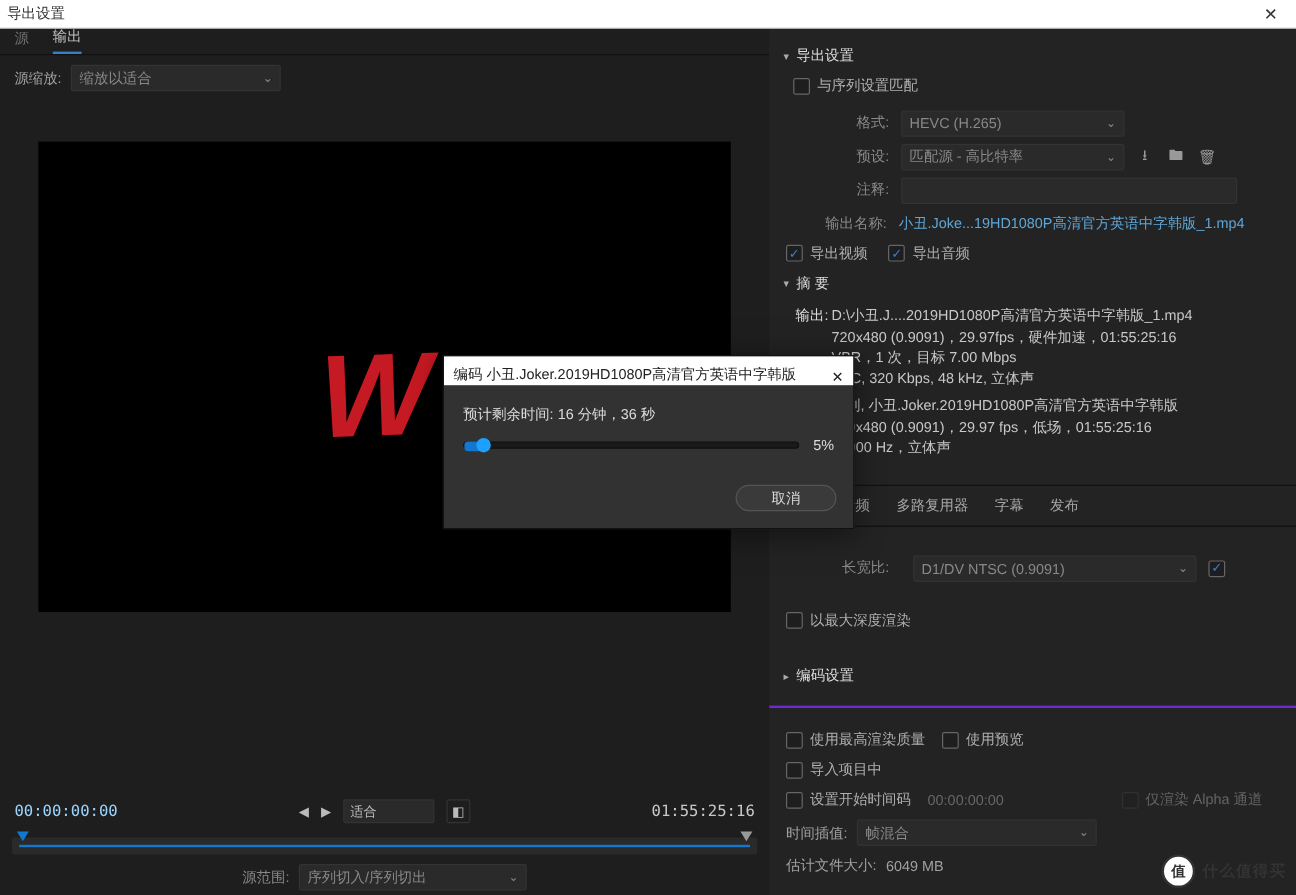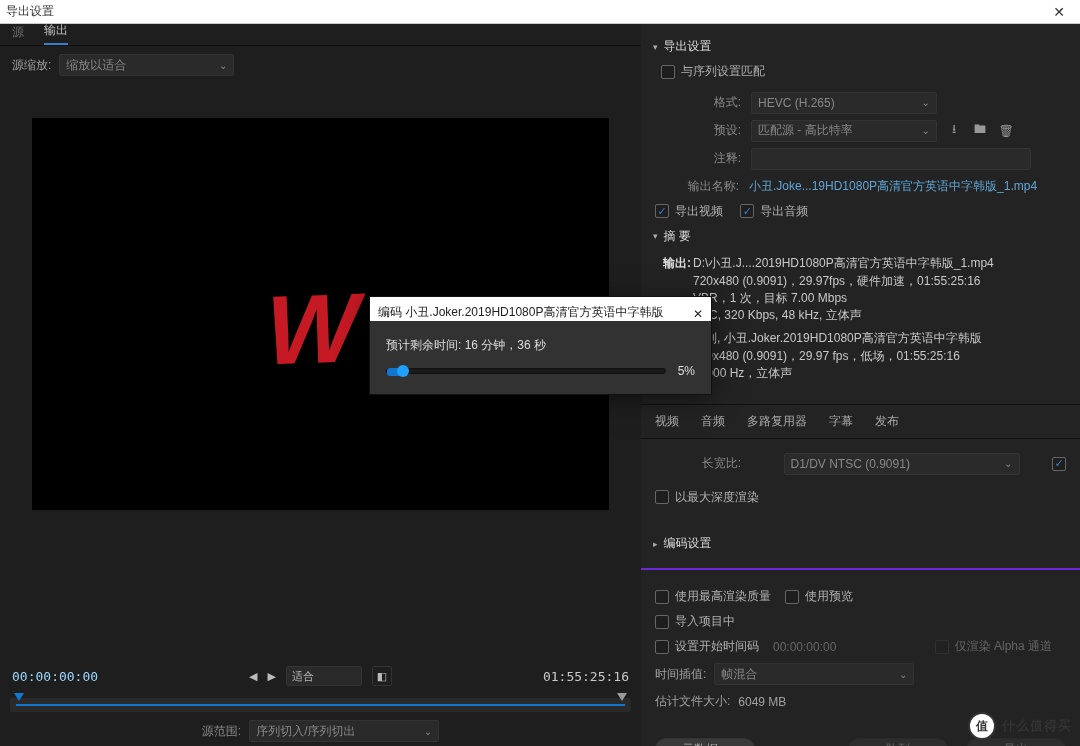--- a/index.html
+++ b/index.html
@@ -63,30 +63,30 @@
 .cbx { width: 14px; height: 14px; border: 1px solid #666; border-radius: 2px; display: inline-flex; align-items: center; justify-content: center; margin-right: 6px; color: #3a7ec9; font-size: 11px; background: #1e1e1e; }
 .cbx.on::after { content: "✓"; color: #3a7ec9; }
 .cbx.dis { opacity: .45; }
 .lbl-inline { display: inline-flex; align-items: center; margin-right: 14px; color: #b0b0b0; }
 
 .outname-row { display: flex; align-items: center; margin: 8px 0; }
 .link { color: #5ea6d8; }
 
 .summary { margin: 10px 0 8px 8px; }
 .summary .sline { display: flex; margin: 1px 0; font-size: 12px; }
-.summary .slabel { color: #ddd; font-weight: bold; width: 30px; }
+.summary .slabel { color: #ddd; font-weight: normal; width: 30px; }
 .summary .sbody { color: #c8c8c8; }
 .summary .sind { margin-left: 30px; color: #c8c8c8; }
 
 
 .enc-tabs { display: flex; gap: 22px; padding: 4px 14px; border-top: 1px solid #111; border-bottom: 1px solid #111; margin-top: 4px; color: #a8a8a8; }
 .enc-tabs span { padding: 4px 0; }
 
 
-.aspect-row { display: flex; align-items: center; padding: 14px 14px; gap: 10px; justify-content: space-between; }
+.aspect-row { display: flex; align-items: center; padding: 24px 14px; gap: 10px; }
 .aspect-row .cbsm { width: 14px; height: 14px; border: 1px solid #666; border-radius: 2px; display: inline-flex; align-items: center; justify-content: center; color: #3a7ec9; font-size: 11px; background: #1e1e1e; }
 .aspect-row .cbsm.on::after { content: "✓"; }
 
 
 .lower { border-top: 2px solid #6d28d9; padding: 10px 14px; }
 .lower .lrow { display: flex; align-items: center; margin: 8px 0; }
 
 
 .btm-btns { display: flex; gap: 18px; padding: 10px 14px; }
 .pillbtn { background: #3a3a3a; border: 1px solid #333; border-radius: 12px; height: 22px; width: 100px; display: inline-flex; align-items: center; justify-content: center; color: #aaa; font-size: 12px; }
@@ -339,18 +339,21 @@
   <div class="dlg-body">
     <div class="remain"><span>预计剩余时间:</span> <span>16 分钟，36 秒</span></div>
     <div class="pbar-row">
       <div class="pbar">
         <div class="fill"></div>
         <div class="knob"></div>
       </div>
       <span>5%</span>
     </div>
   </div>
+  <div class="dlg-foot">
+    <span class="btn">取消</span>
+  </div>
 </div>
 
 <div class="watermark">
   <span class="badge">值</span>
   <span class="wm-text">什么值得买</span>
 </div>
 
 </body></html>

